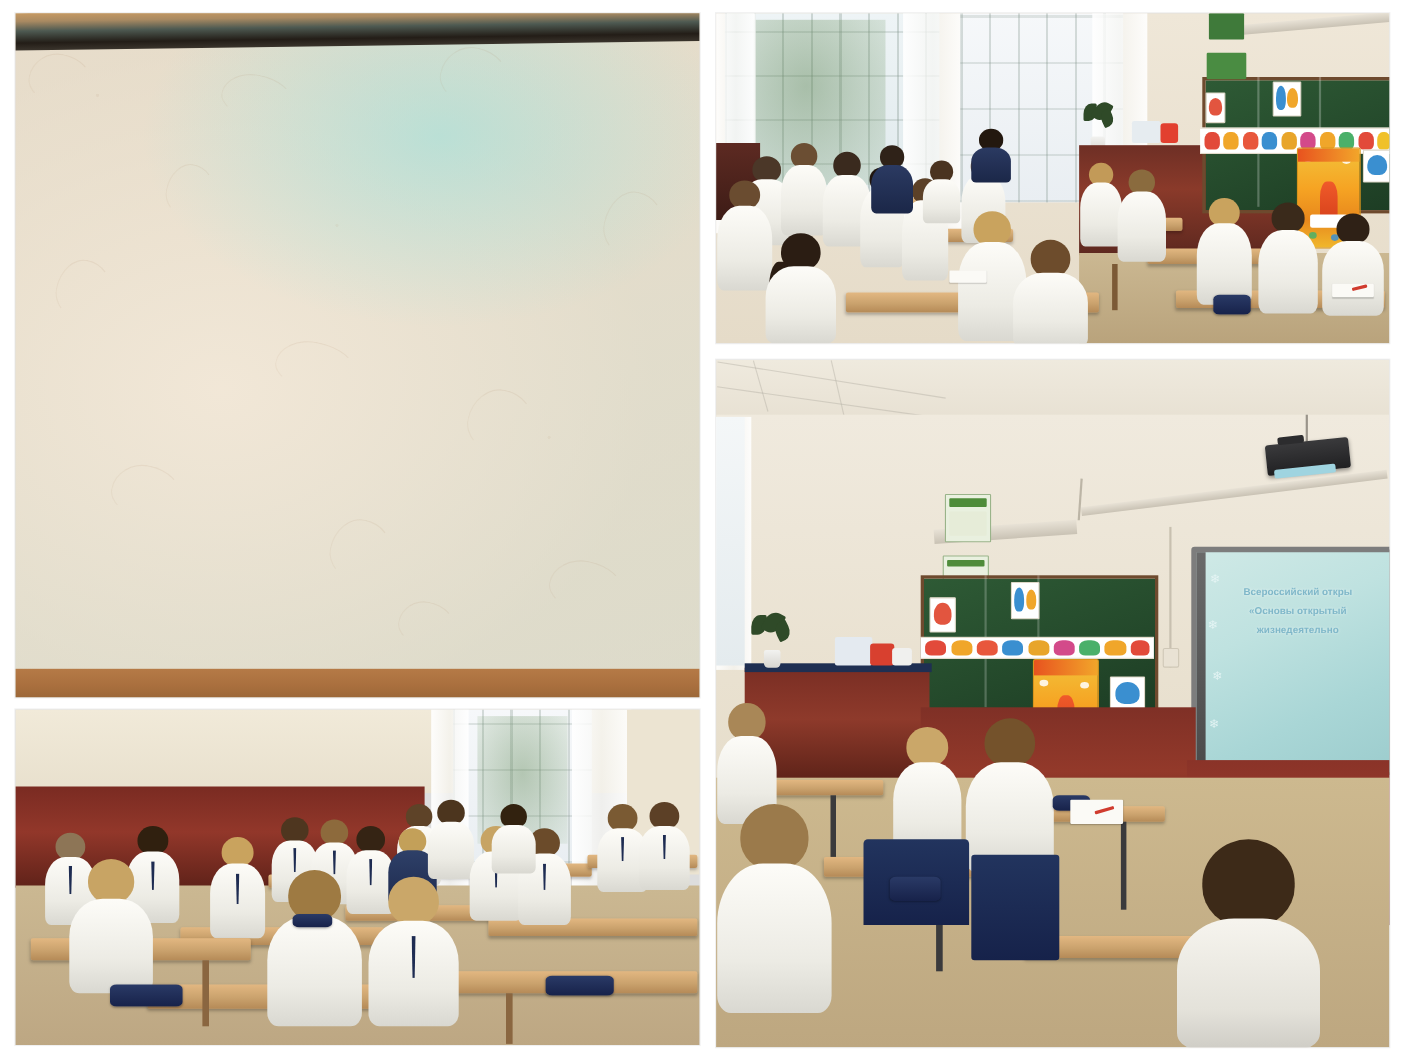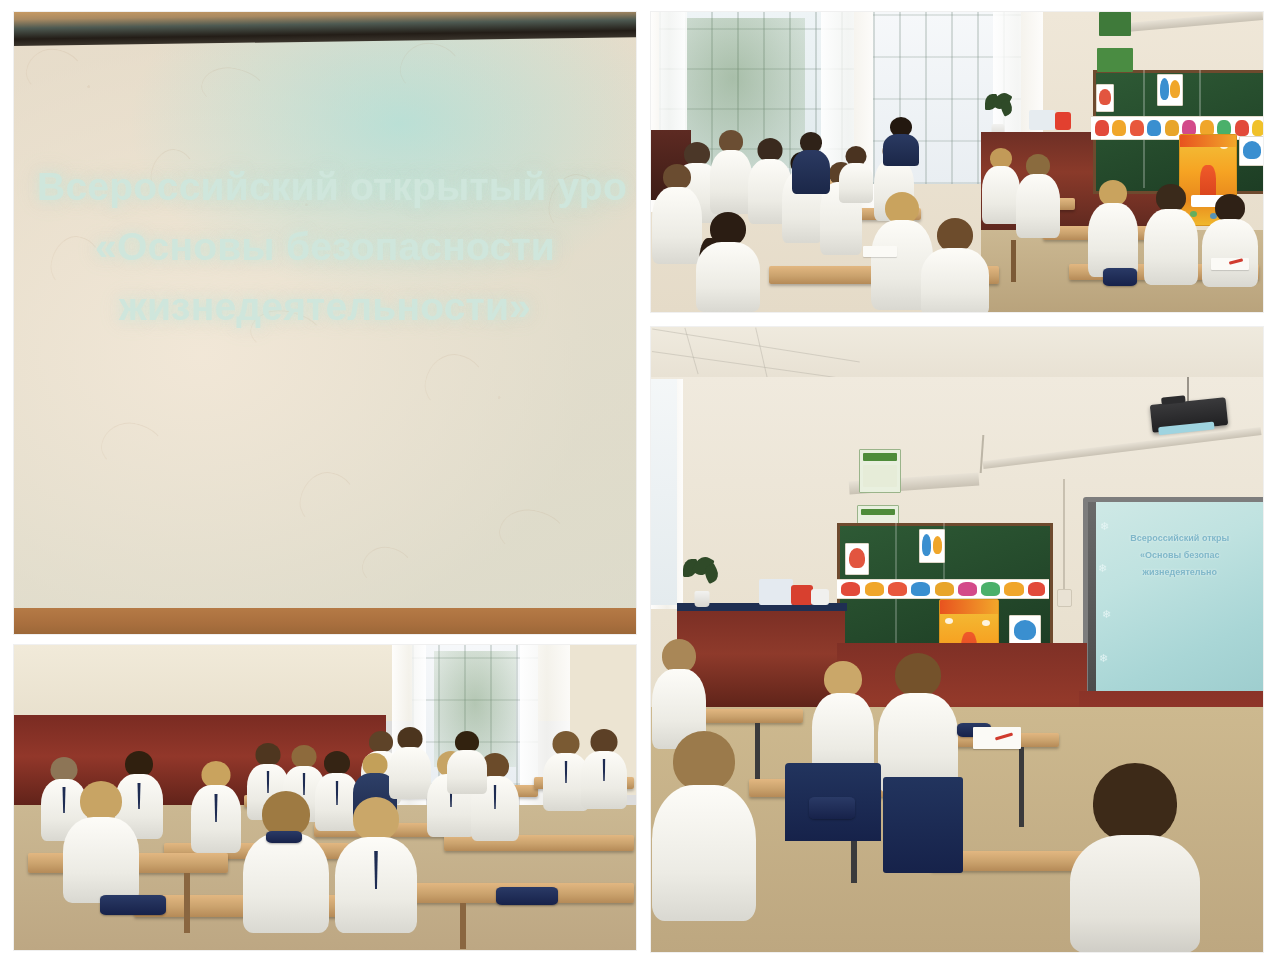--- a/index.html
+++ b/index.html
@@ -149,25 +149,20 @@
         <b class="p6"></b>
         <b class="p7"></b>
         <b class="p8"></b>
       <b class="p9"></b>
         <b class="p10"></b>
         <b class="p11"></b>
         <b class="p12"></b>
     </div>
     <div class="slide-topbar"></div>
     <div class="slide-botbar"></div>
-    <div class="slide-text">
-      <span class="l1">Всероссийский открытый уро</span>
-      <span class="l2">«Основы безопасности</span>
-      <span class="l3">жизнедеятельности»</span>
-    </div>
   </div>
 
   <div class="photo" id="photo-class-wide">
 
     <div class="wall" style="left:0;top:0;right:0;bottom:0;background:linear-gradient(180deg,#efe7d8,#e5dbc8);"></div>
 
     <div class="window" style="left:8px;top:0;width:195px;height:178px;background:linear-gradient(180deg,#eef4f6,#dfe9ec);"></div>
     <div style="position:absolute;left:8px;top:0;width:195px;height:178px;
         background:repeating-linear-gradient(90deg,rgba(120,140,130,.30) 0 2px,transparent 2px 26px),
                    repeating-linear-gradient(0deg,rgba(120,140,130,.22) 0 2px,transparent 2px 40px);"></div>
@@ -508,21 +503,21 @@
 
     <div class="smartboard" style="left:432px;top:170px;width:180px;height:200px;">
       <div class="sb-screen"></div>
       <div style="position:absolute;left:0;top:0;width:8px;height:100%;background:linear-gradient(180deg,#6a6a6a,#4a4a4a);"></div>
       <div class="flake" style="left:12px;top:18px;">❄</div>
       <div class="flake" style="left:10px;top:60px;">❄</div>
       <div class="flake" style="left:14px;top:106px;">❄</div>
       <div class="flake" style="left:11px;top:150px;">❄</div>
       <div class="sb-text">
         <div>Всероссийский откры</div>
-        <div>«Основы безопас</div>
+        <div>«Основы открытый</div>
         <div>жизнедеятельно</div>
       </div>
     </div>
 
     <div class="panel" style="left:26px;top:280px;width:168px;height:104px;background:linear-gradient(180deg,#7a2e24,#8e3a2b 45%,#5c2218);"></div>
     <div class="panel" style="left:186px;top:316px;width:250px;height:130px;background:linear-gradient(180deg,#7f3026,#93392a 45%,#5f2419);"></div>
     <div class="panel" style="left:428px;top:364px;width:190px;height:150px;background:linear-gradient(180deg,#8a3328,#9d3d2d 45%,#68281c);"></div>
     <div style="position:absolute;left:26px;top:276px;width:170px;height:8px;background:#1f2f52;"></div>
 
     <div class="plant" style="left:28px;top:232px;width:46px;height:48px;">

